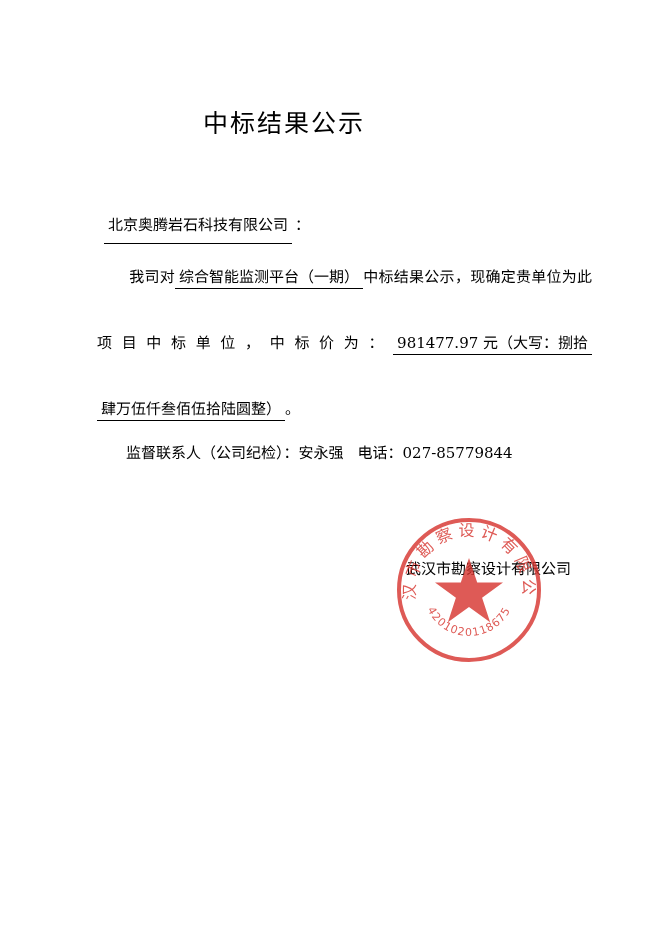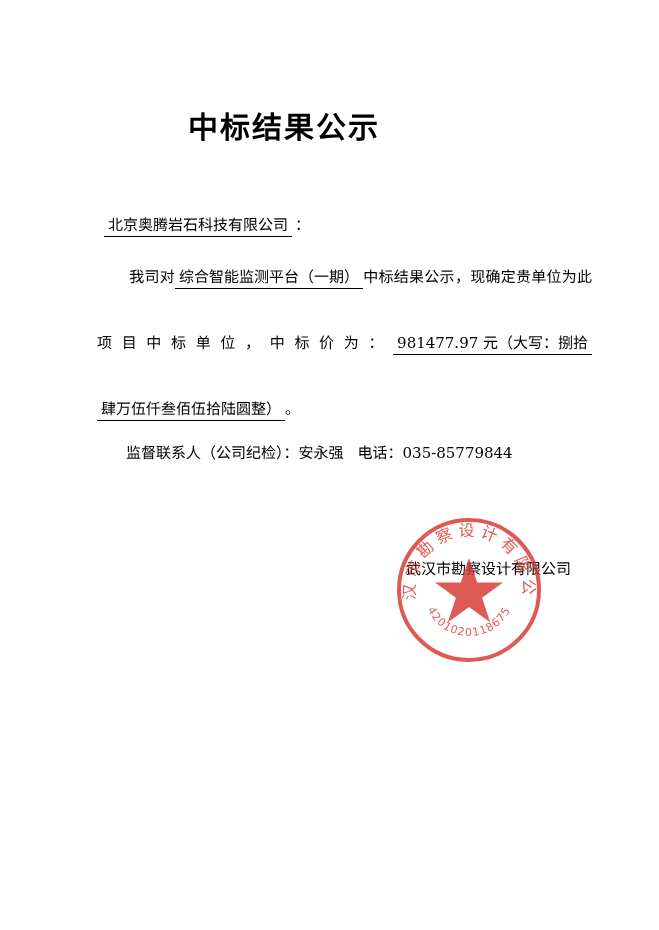--- a/index.html
+++ b/index.html
@@ -24,37 +24,37 @@
     height: 930px;
     background: #ffffff;
   }
 
   .doc-title {
     position: absolute;
     left: 0;
     top: 103px;
     width: 568px;
     text-align: center;
-    font-size: 30px;
-    font-weight: bold;
+    font-size: 25px;
+    font-weight: normal;
     letter-spacing: 2px;
     font-family: "DejaVu Serif", "Liberation Serif", serif;
   }
 
   .addressee-line {
     position: absolute;
     left: 104px;
     top: 180px;
     font-size: 15px;
     white-space: nowrap;
   }
   .addressee-name {
     display: inline-block;
     border-bottom: 1px solid #000;
-    padding: 0 4px 1px 4px;
+    padding: 0 4px 8px 4px;
     line-height: 19px;
     margin-top: 36px;
   }
   .addressee-colon {
     display: inline-block;
     padding-left: 3px;
   }
 
   .body-block {
     position: absolute;
@@ -128,21 +128,21 @@
   <div class="addressee-line">
     <span class="addressee-name">北京奥腾岩石科技有限公司</span><span class="addressee-colon">：</span>
   </div>
 
   <div class="body-block">
     <p><span class="indent"></span><span>我司对</span><span class="u">综合智能监测平台（一期）</span><span>中标结果公示，现确定</span><span>贵单位为此项目中标单位，中标价为：</span><span class="u">981477.97 元（大写：捌拾</span><span class="u">肆万伍仟叁佰伍拾陆圆整）</span><span>。</span></p>
   </div>
 
   <div class="contacts">
     <div class="contact-row">
-      <span>监督联系人（公司纪检）：</span><span>安永强</span><span class="contact-gap-sm"></span><span>电话：</span><span>035-85779844</span>
+      <span>监督联系人（公司纪检）：</span><span>安永强</span><span class="contact-gap-sm"></span><span>电话：</span><span>027-85779844</span>
     </div>
   </div>
 
   <div class="signature">
     <div>武汉市勘察设计有限公司</div>
   </div>
 
   <div class="seal">
     <svg width="148" height="148" viewBox="0 0 148 148" xmlns="http://www.w3.org/2000/svg">
       <defs>

